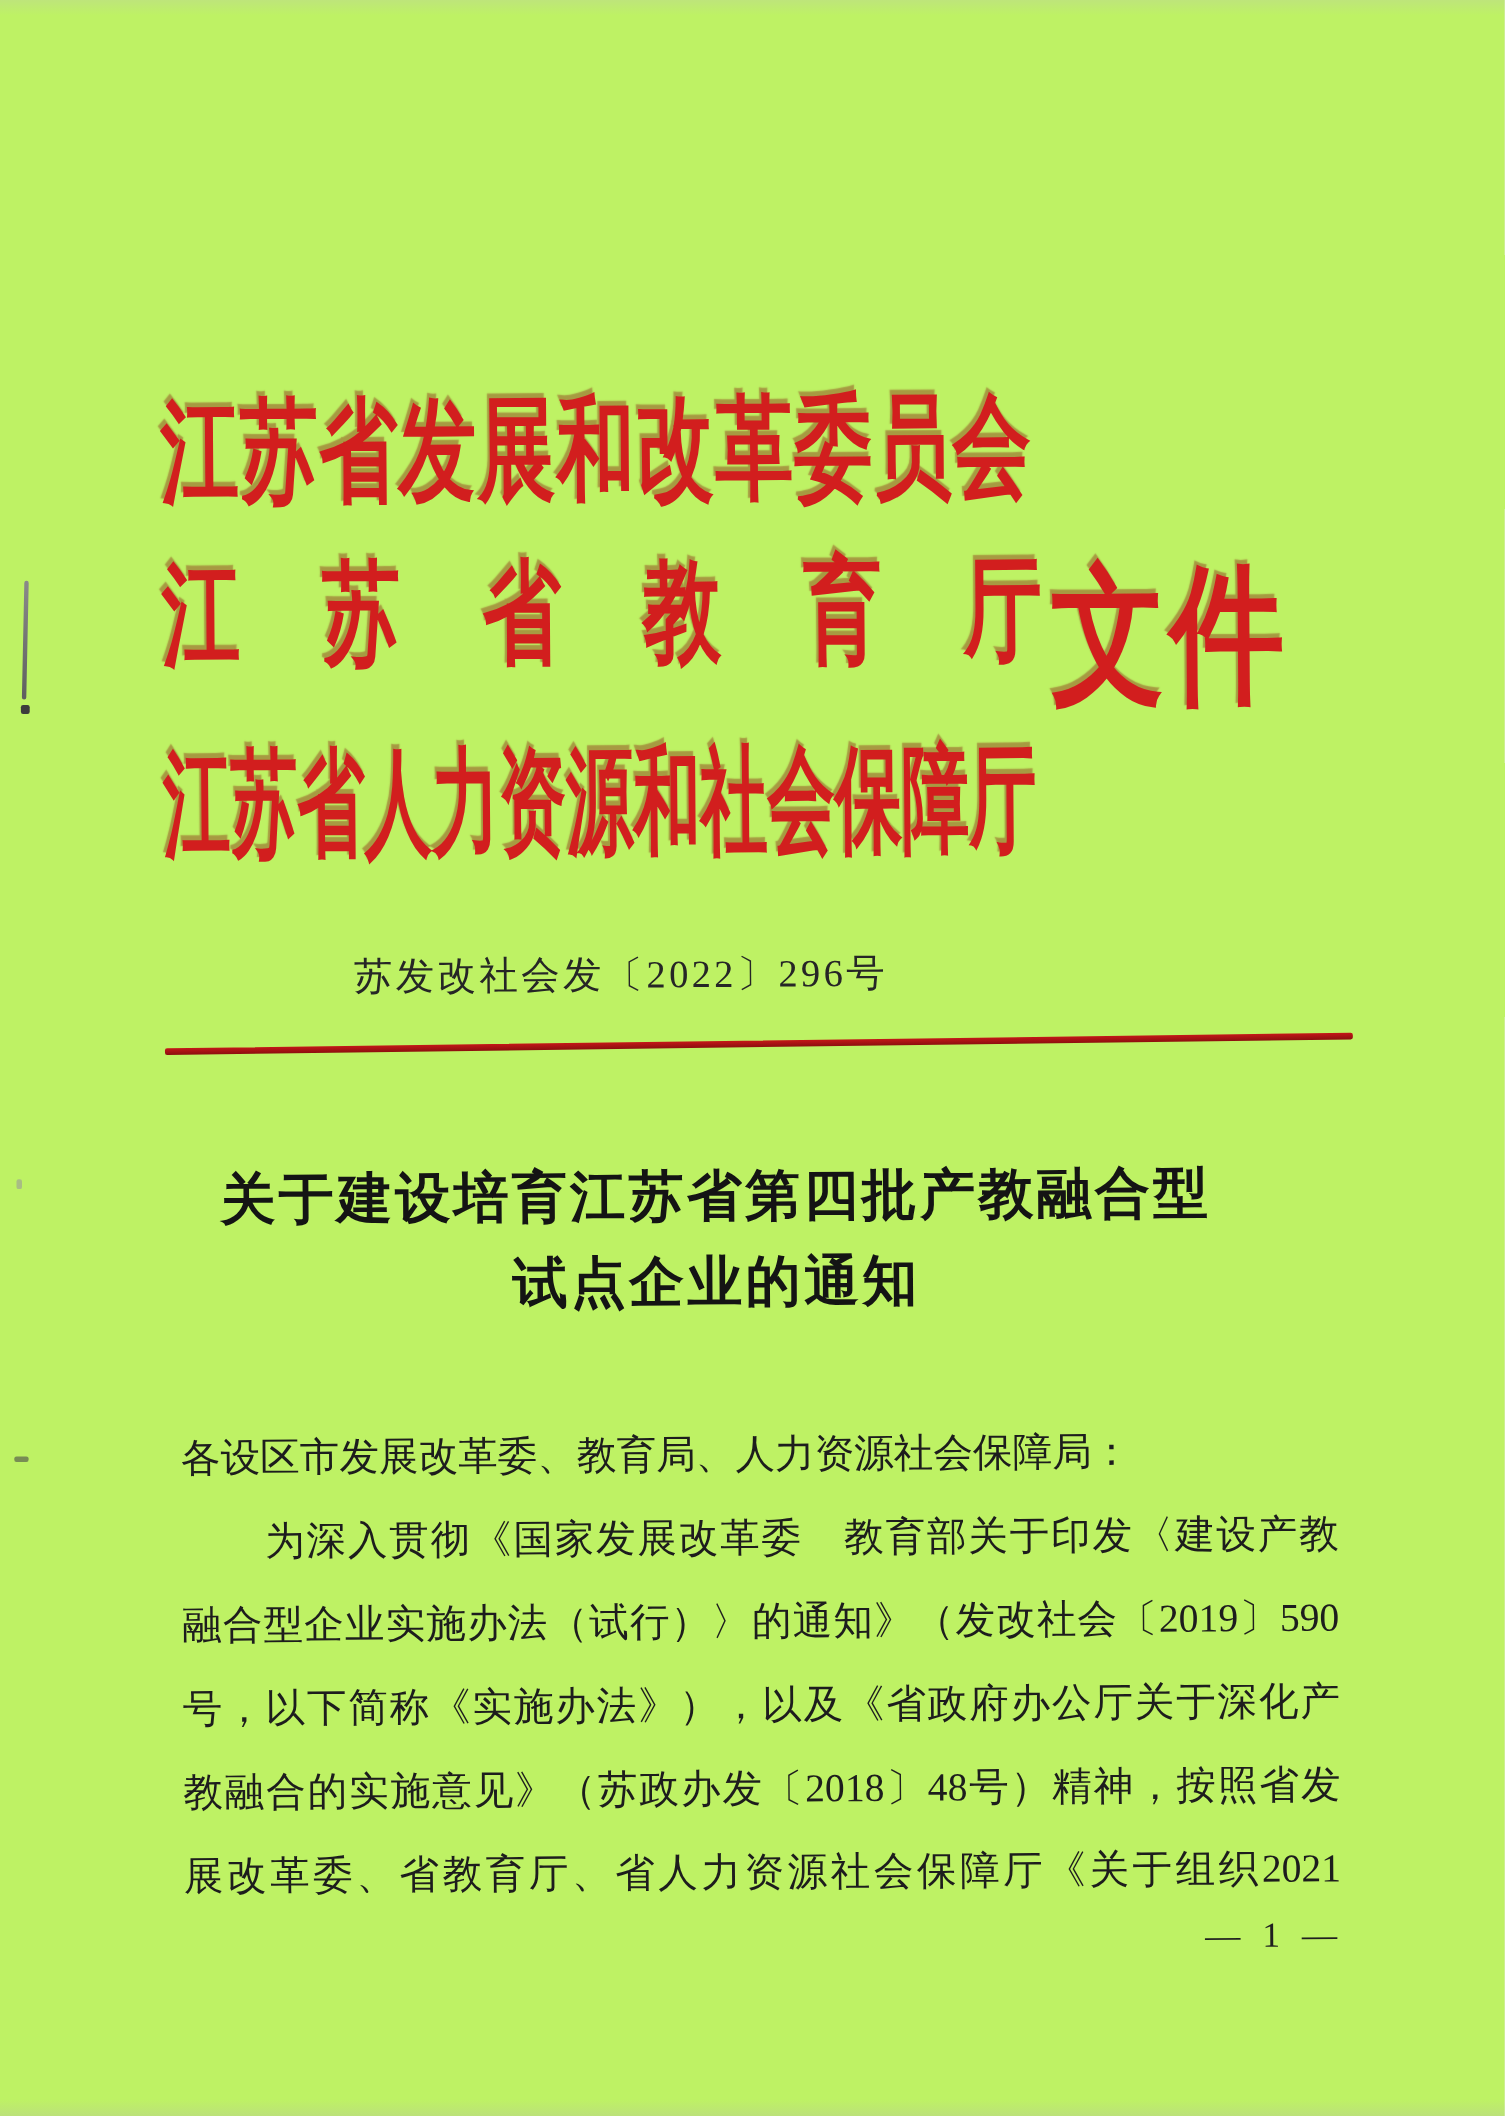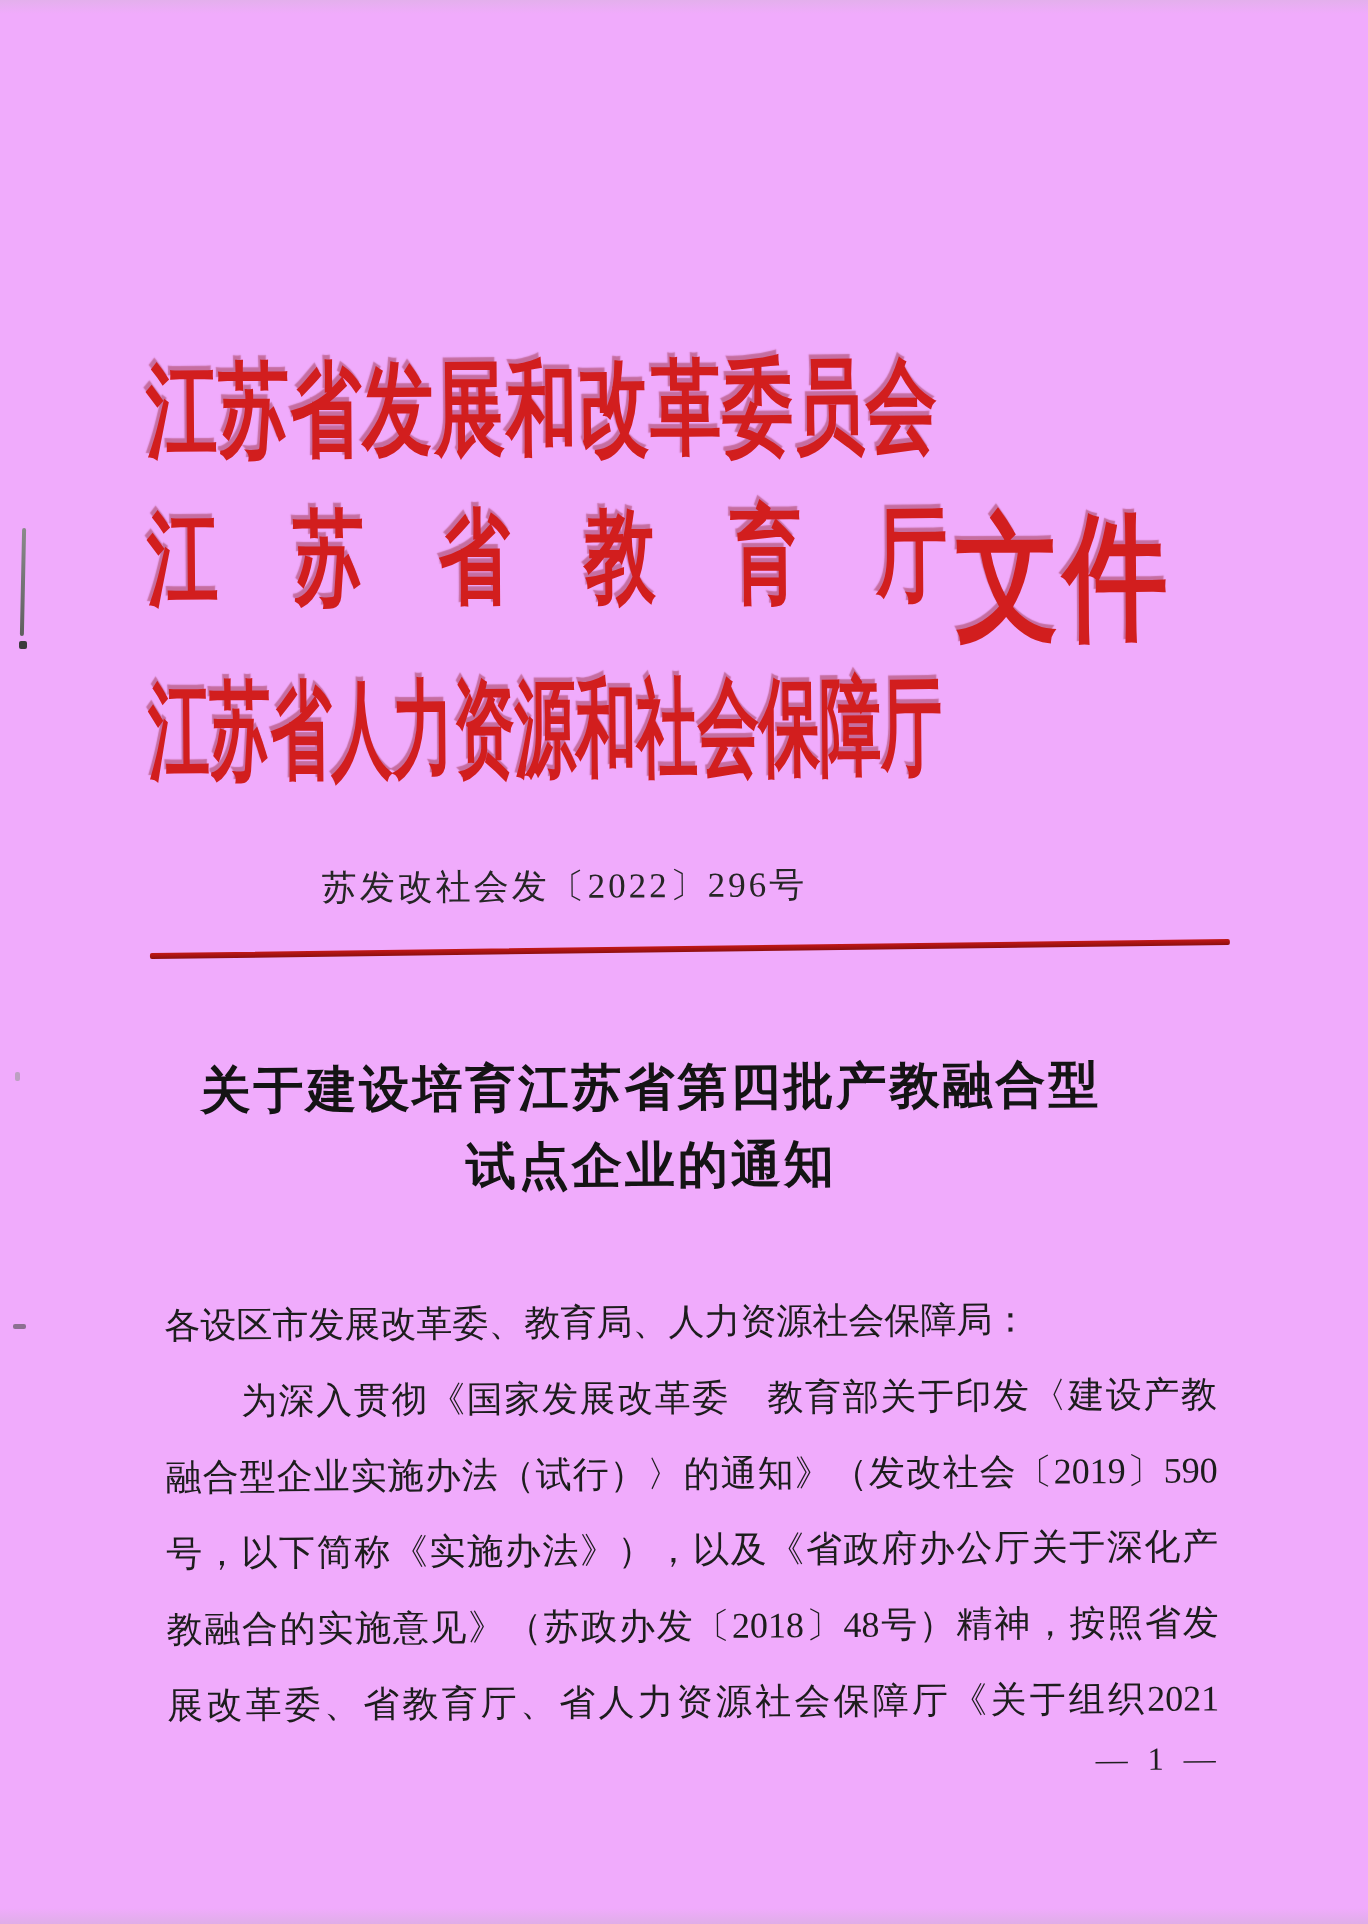--- a/index.html
+++ b/index.html
@@ -1,21 +1,21 @@
 <!DOCTYPE html>
 <html><head>
 <meta charset="utf-8">
 <style>
   html, body { margin: 0; padding: 0; background: #e8e8e8; }
   .page {
     position: relative;
     width: 1368px;
     height: 1924px;
     margin: 0 auto;
-    background: #f0abfc;
+    background: #bef264;
     overflow: hidden;
     font-family: "Liberation Serif", "DejaVu Serif", serif;
   }
   
   .page::before {
     content: "";
     position: absolute; left: 0; top: 0; right: 0; height: 14px;
     background: linear-gradient(to bottom, rgba(190,190,190,.25), rgba(255,255,255,0));
     pointer-events: none;
   }

